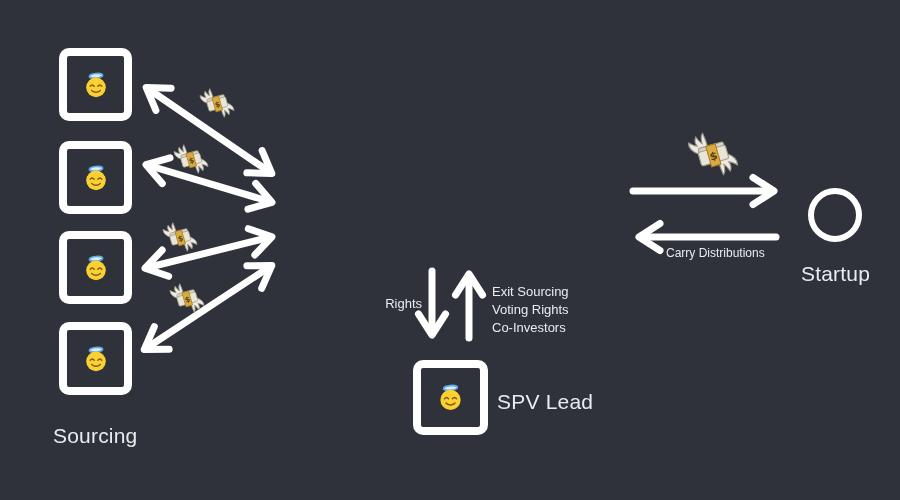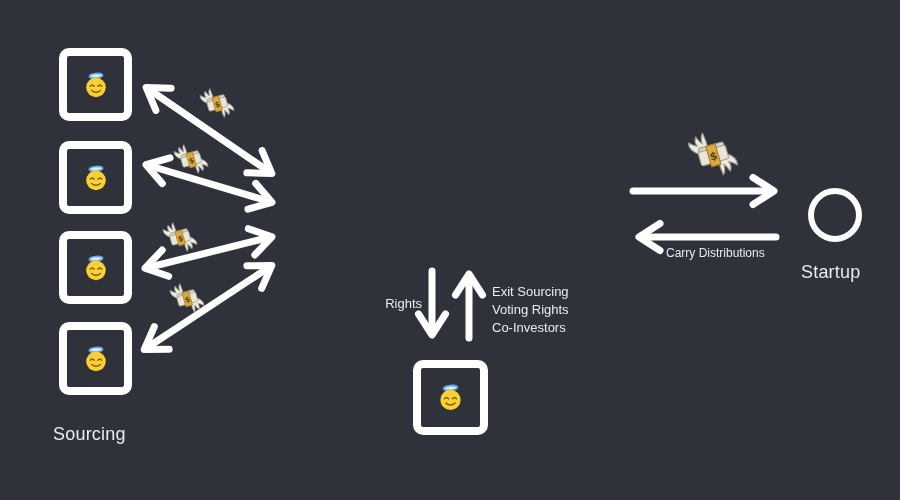--- a/index.html
+++ b/index.html
@@ -32,21 +32,21 @@
     position: absolute;
     left: 808px; top: 188px;
     width: 54px; height: 54px;
     border: 6px solid #ffffff;
     border-radius: 50%;
     box-sizing: border-box;
   }
 
   
   .lbl { position: absolute; color: #e9ebee; white-space: nowrap; }
-  .lbl-big { font-size: 18px; letter-spacing: 0.2px; }
+  .lbl-big { font-size: 21px; letter-spacing: 0.2px; }
   .spv-text { font-size: 22px; color: #eceef2; }
   .lbl-small { font-size: 13px; }
   .lbl-tiny { font-size: 12px; }
 
   .emoji { position: absolute; line-height: 0; }
   .emoji svg { display: block; }
 
   #arrows { position: absolute; left: 0; top: 0; pointer-events: none; }
   #symbol-defs { position: absolute; width: 0; height: 0; overflow: hidden; }
 </style>
@@ -127,20 +127,21 @@
   <div class="lbl lbl-big" style="left:53px; top:424px;">Sourcing</div>
 
 
   <div class="node-box lead-box">
     <span class="emoji">
       <svg width="29" height="29">
           <use href="#halo-face"></use>
         </svg>
     </span>
   </div>
+  <div class="lbl lbl-big" style="left:497px; top:390px;">SPV Lead</div>
 
   <div class="circle-node"></div>
   <div class="lbl lbl-big" style="left:801px; top:262px;">Startup</div>
 
   <div class="lbl lbl-small" style="right:478px; top:296px;">Rights</div>
   <div class="lbl lbl-small" style="left:492px; top:284px;">Exit Sourcing</div>
   <div class="lbl lbl-small" style="left:492px; top:302px;">Voting Rights</div>
   <div class="lbl lbl-small" style="left:492px; top:320px;">Co-Investors</div>
   <div class="lbl lbl-tiny" style="left:666px; top:246px;">Carry Distributions</div>
 

